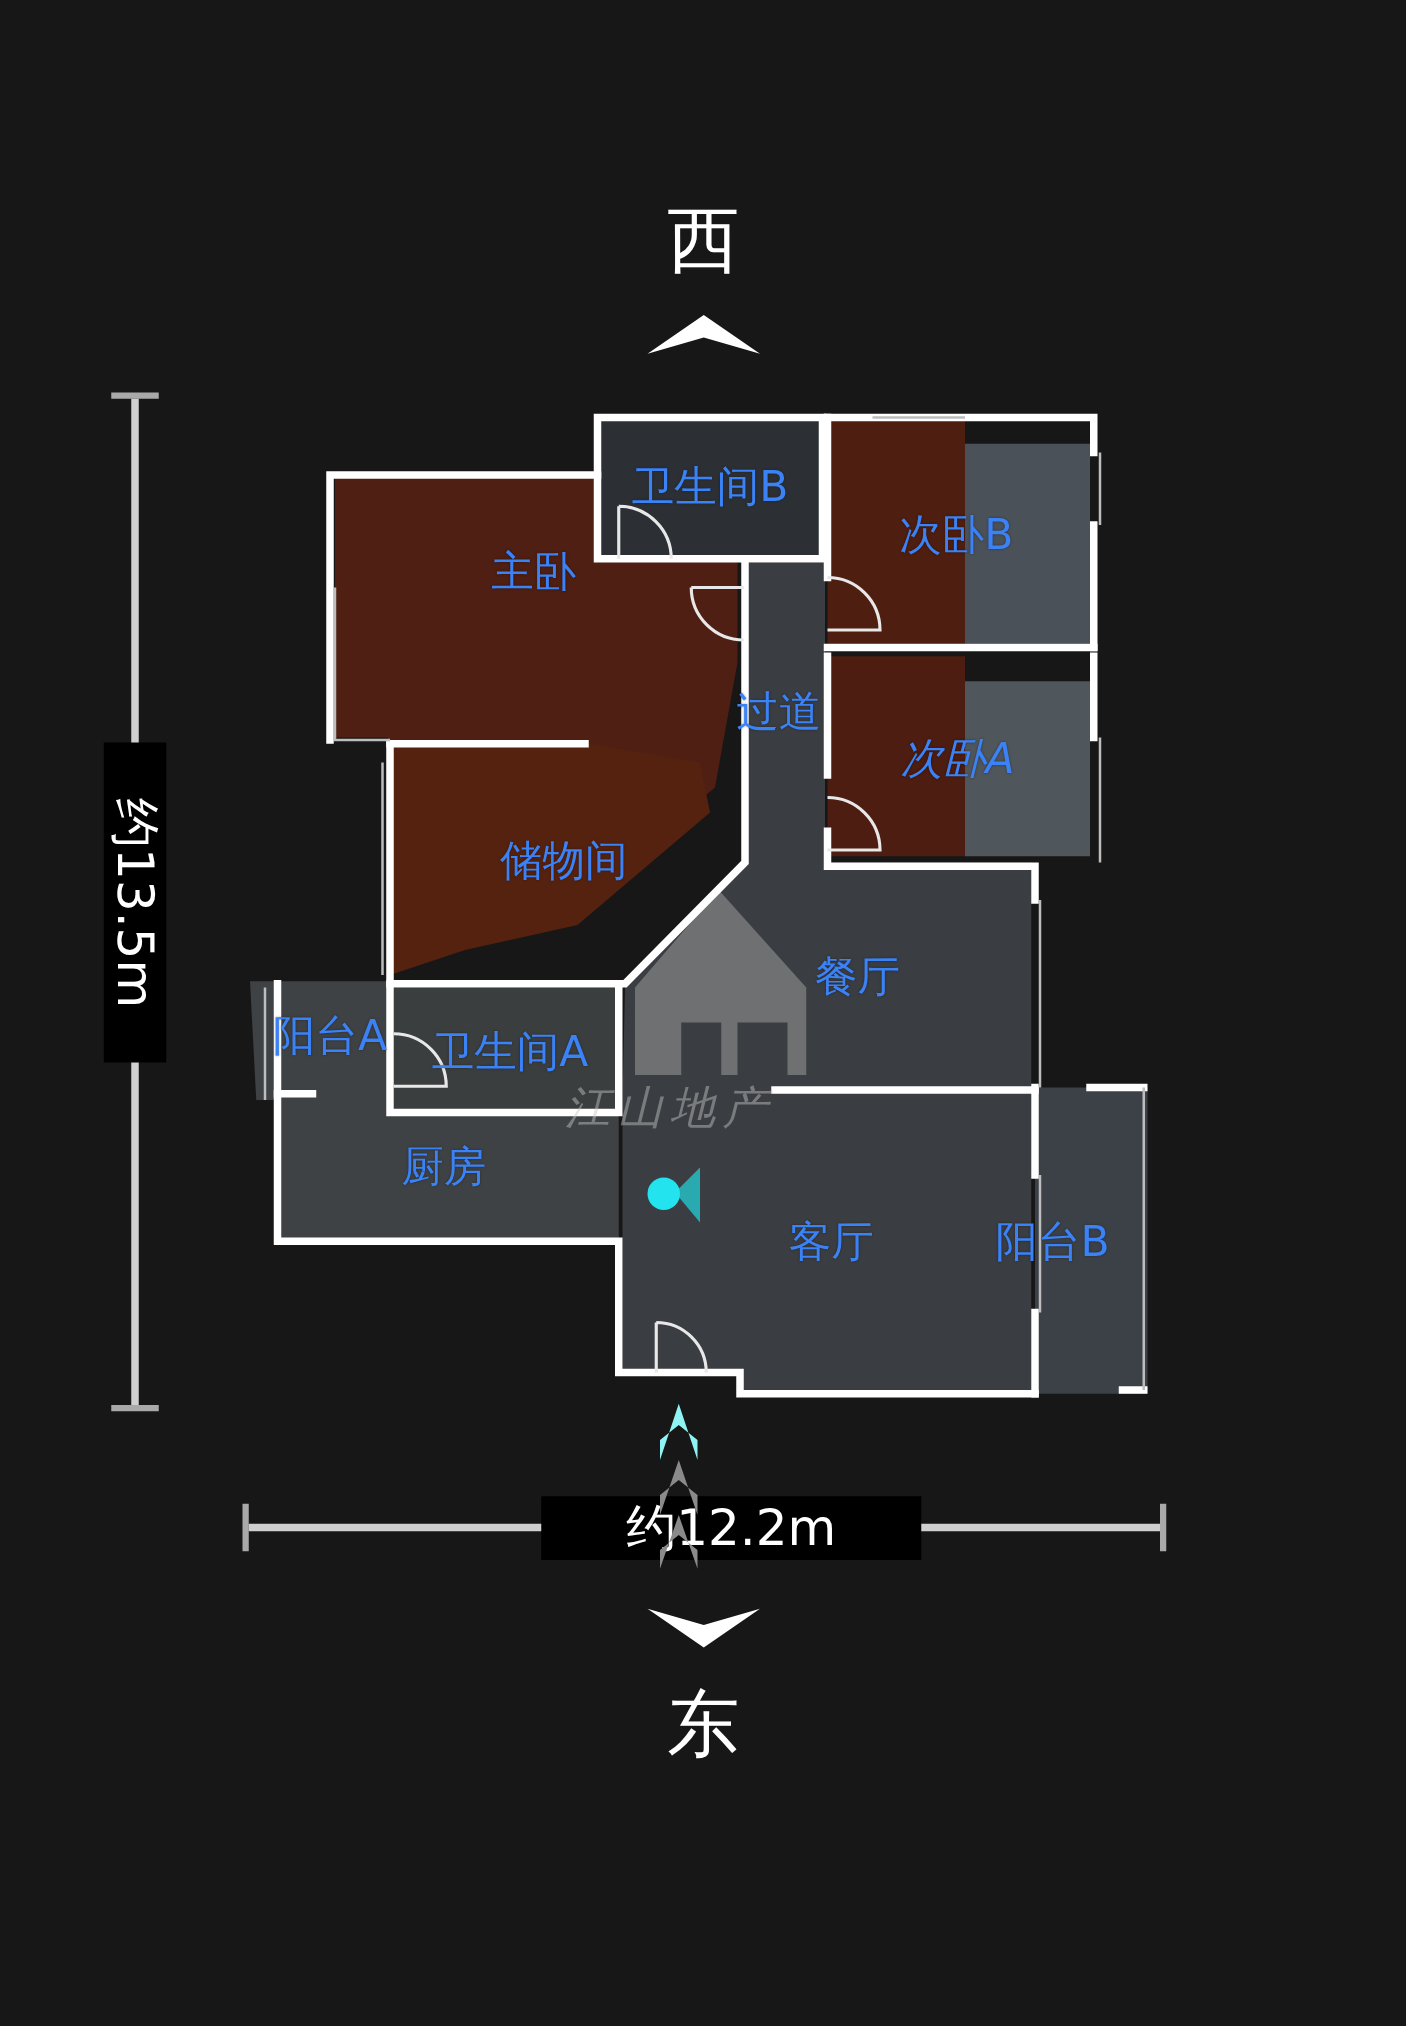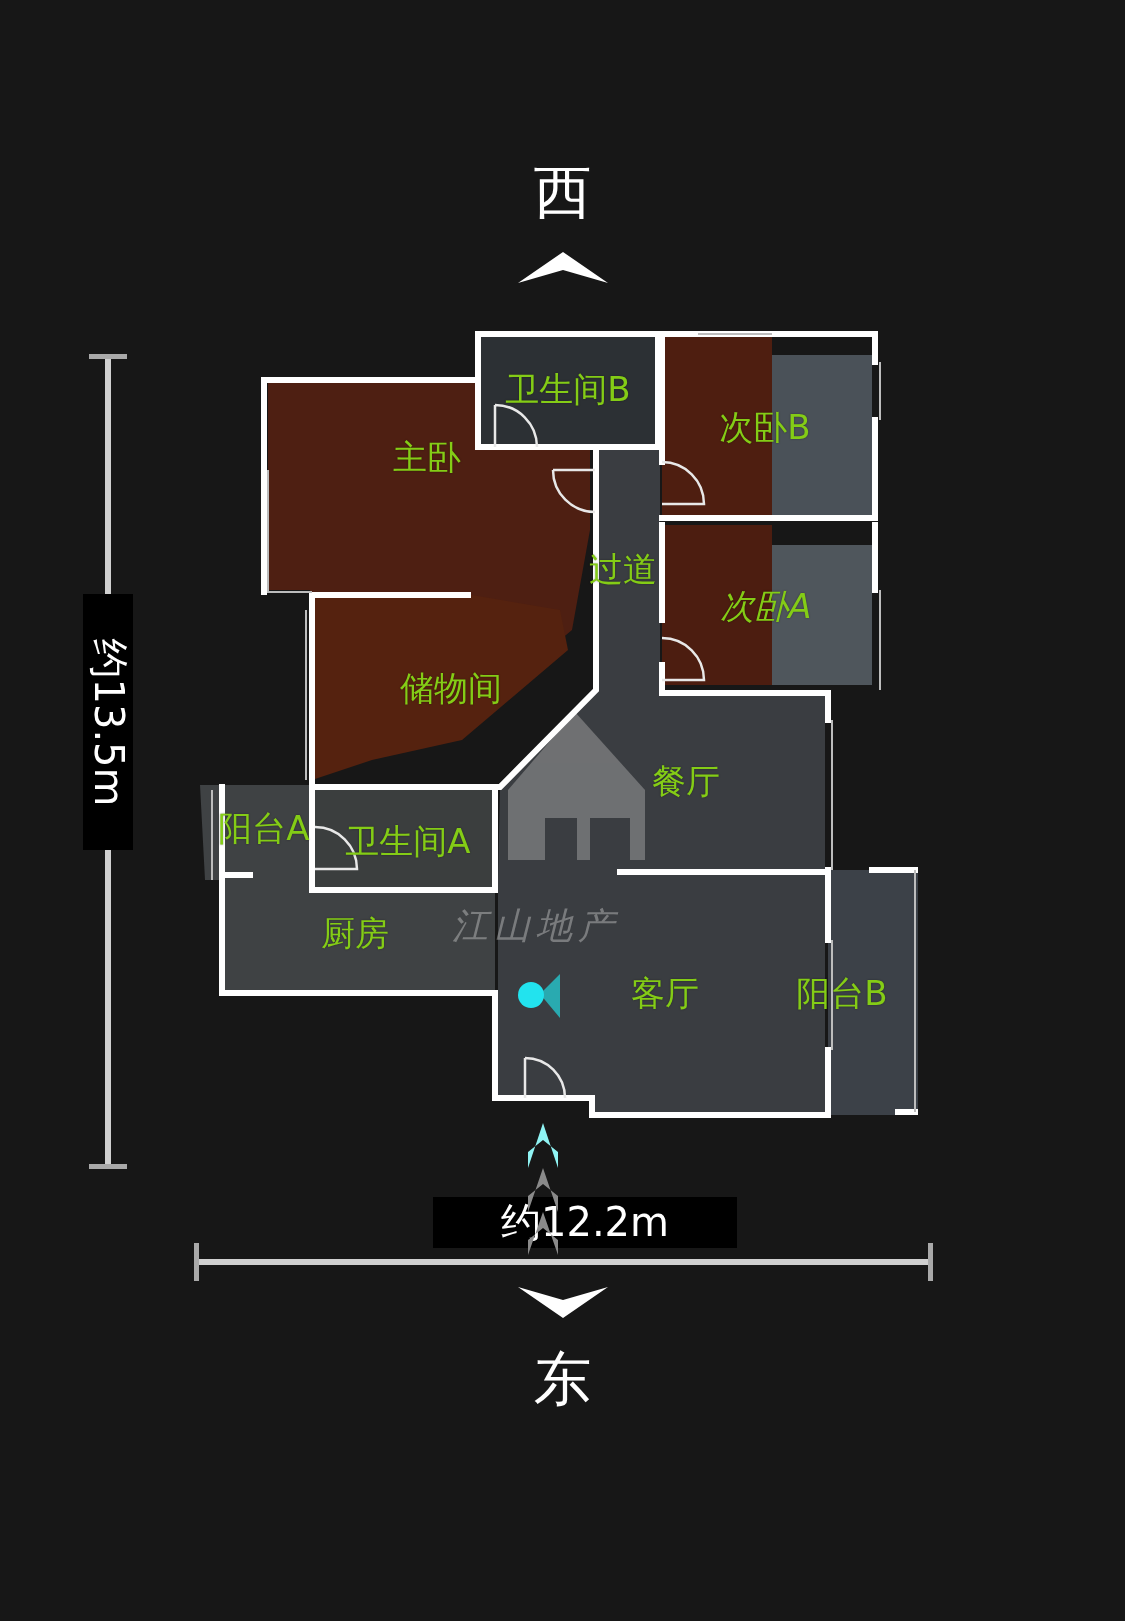--- a/index.html
+++ b/index.html
@@ -1,22 +1,22 @@
 <!DOCTYPE html>
 <html><head>
 <meta charset="utf-8">
 <style>
   html, body { margin:0; padding:0; }
   body { width:1125px; height:1621px; background:#171717; position:relative; overflow:hidden;
          font-family:"DejaVu Sans", "Liberation Sans", sans-serif; color:#fff; }
-  .abs { position:absolute;margin-top:40px; }
+  .abs { position:absolute; }
   .compass { position:absolute; left:0; width:1125px; text-align:center; font-size:58px; line-height:1; color:#fff; }
   .scale-label { position:absolute; background:#000; color:#fff; font-size:40px; display:flex; align-items:center; justify-content:center; }
   .vlabel span { display:inline-block; transform:rotate(90deg); white-space:nowrap; }
-  .room-label { position:absolute; color:#84cc16; font-size:34px; white-space:nowrap; transform:translate(-50%,-50%); text-shadow:0 0 2px rgba(0,0,0,.4); }
+  .room-label { position:absolute; color:#3b82f6; font-size:34px; white-space:nowrap; transform:translate(-50%,-50%); text-shadow:0 0 2px rgba(0,0,0,.4); }
   svg { position:absolute; left:0; top:0; }
 </style>
 </head>
 <body>
 
 <svg width="1125" height="1621" viewBox="0 0 1125 1621">
 
   <g>
 
     <polygon points="268,382 478,382 478,448 590,448 590,530 572,630 560,640 310,640 310,590 268,590" fill="#4e1f12"></polygon>

